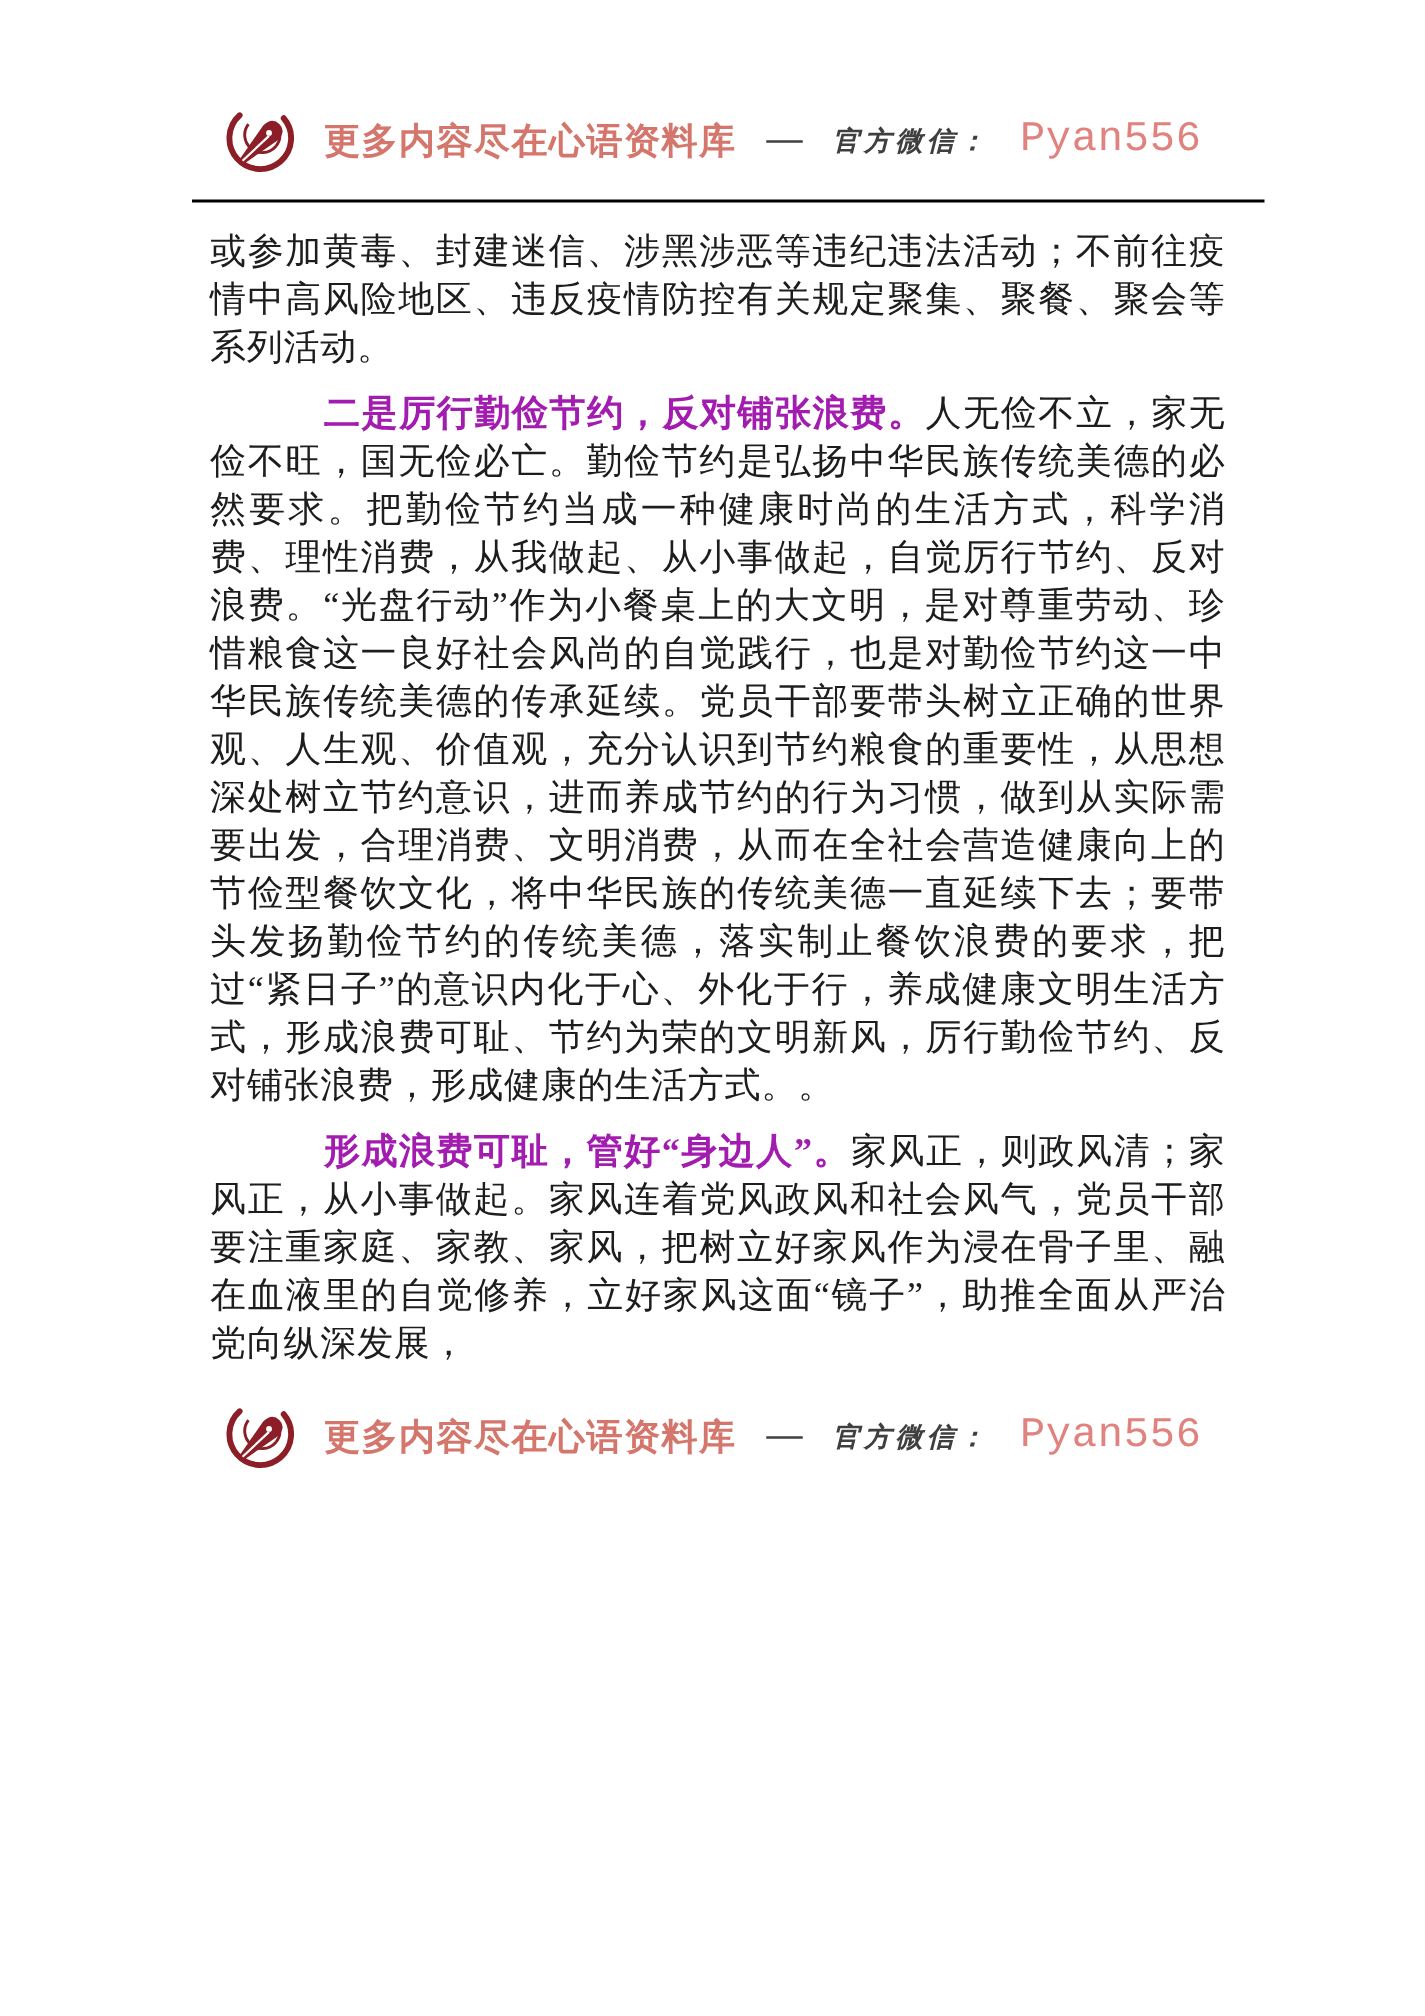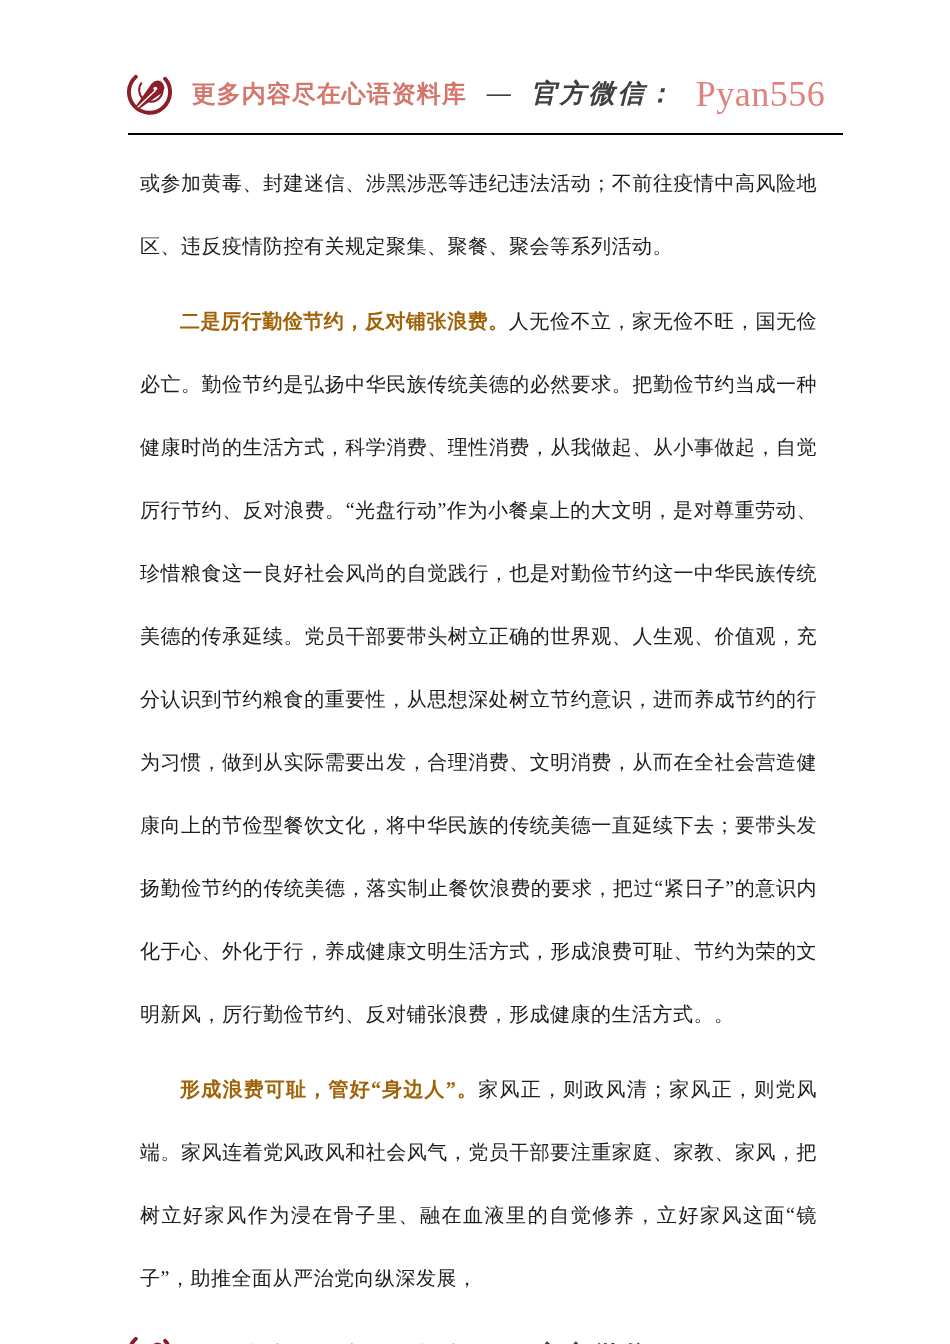--- a/index.html
+++ b/index.html
@@ -29,54 +29,54 @@
     font-weight: bold;
     color: var(--brand-text-color, #d4766c);
     letter-spacing: 1px;
   }
   .brand-sep {
     font-size: 24px;
     color: var(--wechat-label-color, #3f3f3f);
     font-weight: bold;
   }
   .wechat-label {
-    font-size: 26px;
+    font-size: 18px;
     font-style: italic;
     font-weight: bold;
     color: var(--wechat-label-color, #3f3f3f);
     letter-spacing: 3px;
   }
   .wechat-id {
-    font-family: Liberation Serif, serif;
-    font-size: 36px;
+    font-family: Liberation Mono, monospace;
+    font-size: 28px;
     color: var(--wechat-id-color, #e0827e);
     letter-spacing: 0.5px;
   }
   .rule {
     border: none;
     border-top: 2.5px solid #000000;
     width: 715px;
     margin: 16px 0 0 128px;
   }
 
   
   .doc-body {
     width: 677px;
     margin: 17px 0 0 140px;
     color: #1d1d1d;
   }
   .para {
     margin: 0 0 12px 0;
-    font-size: 20px;
-    line-height: 63px;
+    font-size: 24px;
+    line-height: 32px;
     text-align: justify;
     letter-spacing: 0.5px;
   }
   .para.indent { text-indent: 2em; }
-  .para .bold { font-weight: bold; color: #a16207; }
+  .para .bold { font-weight: bold; color: #a21caf; margin-left: 28px; }
 
   
   .footer-area { margin-top: 22px; }
 </style>
 </head>
 <body>
 
 <div class="page">
 
   <header class="header-area">
@@ -92,21 +92,21 @@
         <span class="brand-sep">—</span>
         <span class="wechat-label">官方微信：</span>
         <span class="wechat-id">Pyan556</span>
     </div>
     <hr class="rule">
   </header>
 
   <main class="doc-body" style="color: rgb(29, 29, 29);">
       <p class="para"><span class="">或参加黄毒、封建迷信、涉黑涉恶等违纪违法活动；不前往疫情中高风险地区、违反疫情防控有关规定聚集、聚餐、聚会等系列活动。</span></p>
       <p class="para indent"><span class="bold">二是厉行勤俭节约，反对铺张浪费。</span><span class="">人无俭不立，家无俭不旺，国无俭必亡。勤俭节约是弘扬中华民族传统美德的必然要求。把勤俭节约当成一种健康时尚的生活方式，科学消费、理性消费，从我做起、从小事做起，自觉厉行节约、反对浪费。“光盘行动”作为小餐桌上的大文明，是对尊重劳动、珍惜粮食这一良好社会风尚的自觉践行，也是对勤俭节约这一中华民族传统美德的传承延续。党员干部要带头树立正确的世界观、人生观、价值观，充分认识到节约粮食的重要性，从思想深处树立节约意识，进而养成节约的行为习惯，做到从实际需要出发，合理消费、文明消费，从而在全社会营造健康向上的节俭型餐饮文化，将中华民族的传统美德一直延续下去；要带头发扬勤俭节约的传统美德，落实制止餐饮浪费的要求，把过“紧日子”的意识内化于心、外化于行，养成健康文明生活方式，形成浪费可耻、节约为荣的文明新风，厉行勤俭节约、反对铺张浪费，形成健康的生活方式。。</span></p>
-      <p class="para indent"><span class="bold">形成浪费可耻，管好“身边人”。</span><span class="">家风正，则政风清；家风正，则党风端。家风连着党风政风和社会风气，党员干部要注重家庭、家教、家风，把树立好家风作为浸在骨子里、融在血液里的自觉修养，立好家风这面“镜子”，助推全面从严治党向纵深发展，</span></p>
+      <p class="para indent"><span class="bold">形成浪费可耻，管好“身边人”。</span><span class="">家风正，则政风清；家风正，从小事做起。家风连着党风政风和社会风气，党员干部要注重家庭、家教、家风，把树立好家风作为浸在骨子里、融在血液里的自觉修养，立好家风这面“镜子”，助推全面从严治党向纵深发展，</span></p>
     </main>
 
   <footer class="footer-area">
     <div class="brandbar">
       <svg class="brand-logo" viewBox="0 0 48 48" aria-hidden="true">
         <path d="M11 7 A 21 21 0 1 0 41 9" fill="none" stroke="#8b1e26" stroke-width="4" stroke-linecap="round" class="logo-stroke"></path>
         <path d="M17 13 A 12 12 0 1 0 35 12" fill="none" stroke="#8b1e26" stroke-width="2" class="logo-stroke"></path>
         <path d="M11 37 L27 14 Q33 8 38 13 Q43 18 37 24 L14 40 Z" fill="#8b1e26" class="logo-fill"></path>
         <circle cx="31" cy="19" r="2" fill="#ffffff"></circle>
         <path d="M13 38 L31 21" stroke="#ffffff" stroke-width="1.5" fill="none"></path>

